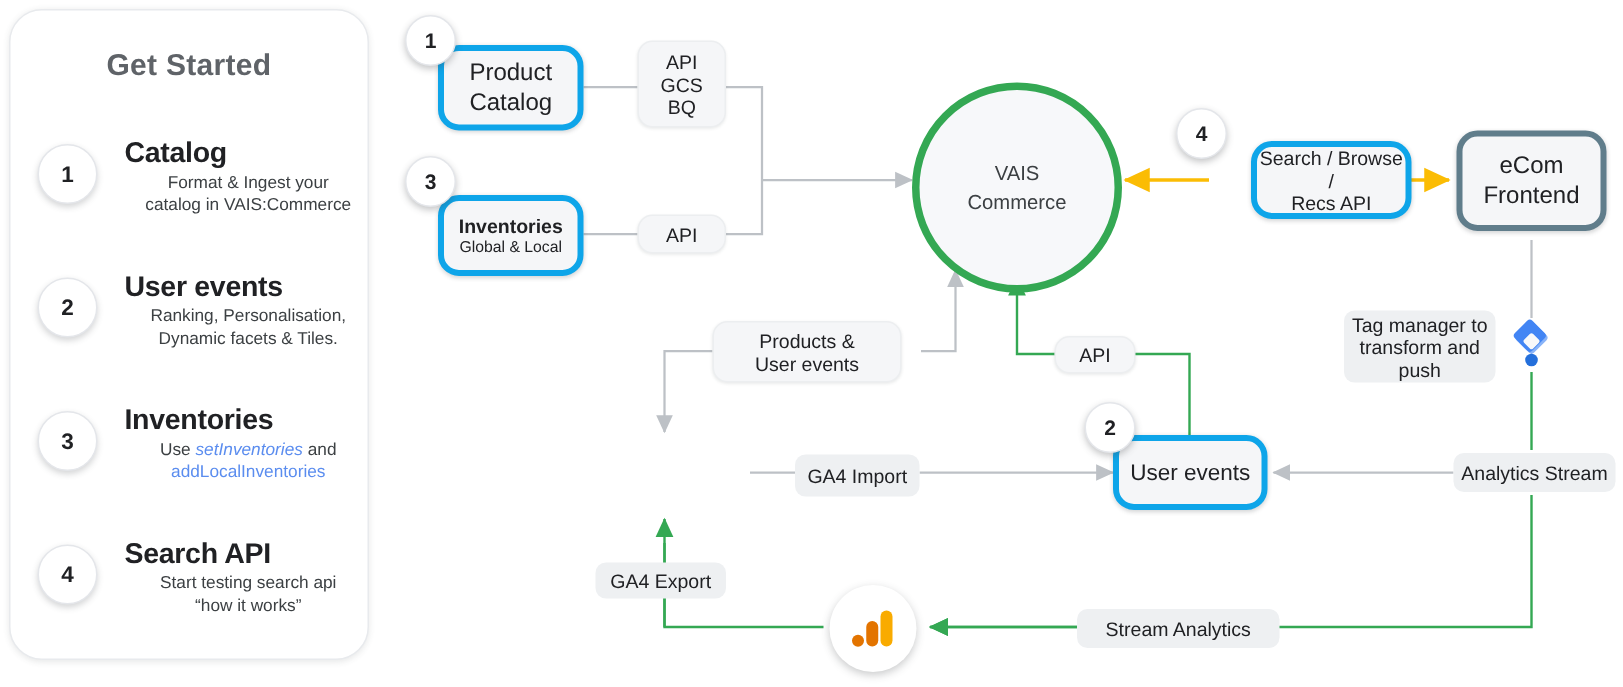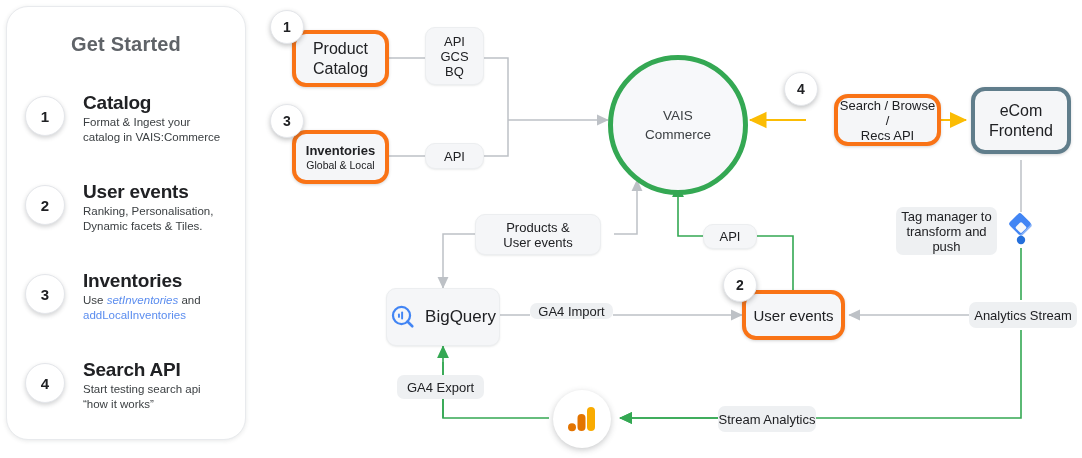--- a/index.html
+++ b/index.html
@@ -15,30 +15,30 @@
         font-size:20px;font-weight:700;color:#5f6368;letter-spacing:.2px;}
 
   .step{position:absolute;left:18px;width:212px;}
   .step .num{position:absolute;left:0;top:0;width:38px;height:38px;border-radius:50%;
         background:#fff;border:1px solid #e4e6ea;box-shadow:0 2px 4px rgba(60,64,67,.22);
         display:flex;align-items:center;justify-content:center;
         font-size:15px;font-weight:700;color:#202124;}
   .step .h{position:absolute;left:58px;top:-4px;font-size:19px;font-weight:700;
         color:#202124;letter-spacing:-.2px;white-space:nowrap;}
   .step .d{position:absolute;left:58px;top:19px;font-size:11.5px;line-height:15px;
-        color:#3c4043;width:165px;}
+        color:#3c4043;width:165px;text-align:center;}
   .lnk{color:#5b8def;}
   .ital{font-style:italic;}
 
   
   .node{position:absolute;box-sizing:border-box;display:flex;flex-direction:column;
         align-items:center;justify-content:center;text-align:center;
         background:#f5f6f8;border-radius:10px;color:#202124;}
   .node.plain{border:1px solid #eceef0;box-shadow:0 1px 2px rgba(60,64,67,.10);}
-  .node.hl{border:4px solid #f97316;border-radius:14px;
+  .node.hl{border:4px solid #0ea5e9;border-radius:14px;
         box-shadow:0 1px 3px rgba(60,64,67,.22);}
   .node.slate{border:4px solid #607D8B;border-radius:14px;
         box-shadow:0 1px 3px rgba(60,64,67,.22);}
   .node.lbl{background:#eef0f2;border:none;border-radius:7px;box-shadow:none;}
   .t1{font-size:16px;line-height:20px;}
   .t2{font-size:13px;line-height:17px;}
   .t3{font-size:13px;line-height:15px;}
   .bold{font-weight:700;}
   .sub{font-size:10.5px;line-height:13px;font-weight:400;}
 
@@ -224,50 +224,39 @@
 
   <div class="node plain nodewrap" style="left:475px;top:214px;width:126px;height:41px;">
     <div class="t3">Products &amp;</div>
     <div class="t3">User events</div>
   </div>
 
   <div class="node plain nodewrap" style="left:703px;top:224px;width:54px;height:25px;">
     <div class="t3">API</div>
   </div>
 
-  <div class="node plain nodewrap" style="left:386px;top:288px;width:114px;height:58px;flex-direction:row;gap:9px;">
-    <span style="display:flex;">
-      <svg viewBox="0 0 28 28" width="26" height="26">
-        <circle cx="12.4" cy="12.4" r="9.2" fill="none" stroke="#4285F4" stroke-width="2.4"></circle>
-        <rect x="8.6" y="10.3" width="2.1" height="4.6" rx="1" fill="#4285F4"></rect>
-        <rect x="12" y="8.2" width="2.1" height="8.5" rx="1" fill="#4285F4"></rect>
-        <path d="M18.8 18.8 L24 24" stroke="#4285F4" stroke-width="2.8" stroke-linecap="round"></path>
-      </svg>
-    </span>
-    <span style="font-size:17px;">BigQuery</span>
-  </div>
 
   <div class="node hl nodewrap" style="left:742px;top:290px;width:103px;height:50px;">
     <div style="font-size:15px;">User events</div>
   </div>
   <div class="badge" style="left:723px;top:268px;">2</div>
 
-  <div class="node lbl nodewrap" style="left:530px;top:303px;width:83px;height:16px;">
+  <div class="node lbl nodewrap" style="left:530px;top:303px;width:83px;height:28px;">
     <div class="t3">GA4 Import</div>
   </div>
 
   <div class="node lbl nodewrap" style="left:969px;top:302px;width:108px;height:26px;">
     <div class="t3">Analytics Stream</div>
   </div>
 
   <div class="node lbl nodewrap" style="left:397px;top:375px;width:87px;height:24px;">
     <div class="t3">GA4 Export</div>
   </div>
 
-  <div class="node lbl nodewrap" style="left:718px;top:406px;width:98px;height:26px;">
+  <div class="node lbl nodewrap" style="left:718px;top:406px;width:135px;height:26px;">
     <div class="t3">Stream Analytics</div>
   </div>
 
   <div class="iconcircle" style="left:553px;top:390px;width:58px;height:58px;">
     <svg viewBox="0 0 34 34" width="34" height="34">
       <rect x="22" y="5" width="8" height="24" rx="4" fill="#F9AB00"></rect>
       <rect x="12.5" y="12" width="8" height="17" rx="4" fill="#E37400"></rect>
       <circle cx="7" cy="25.2" r="4" fill="#E37400"></circle>
     </svg>
   </div>

